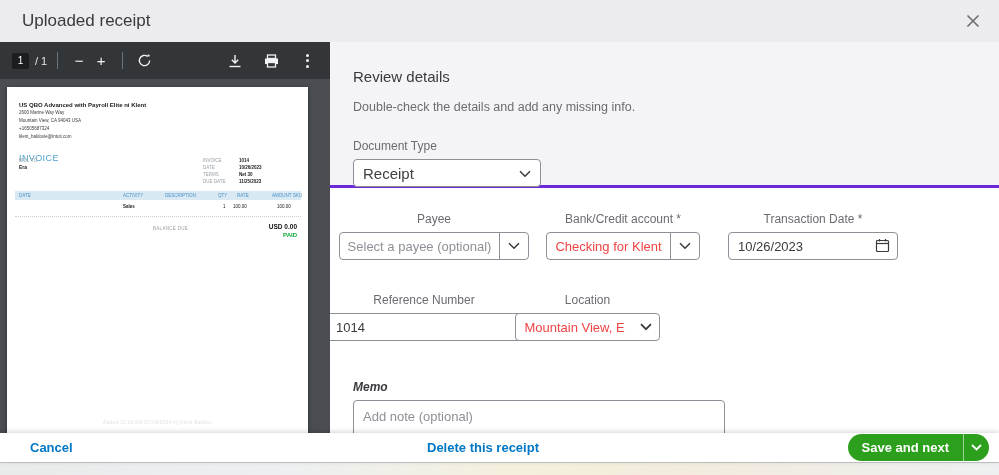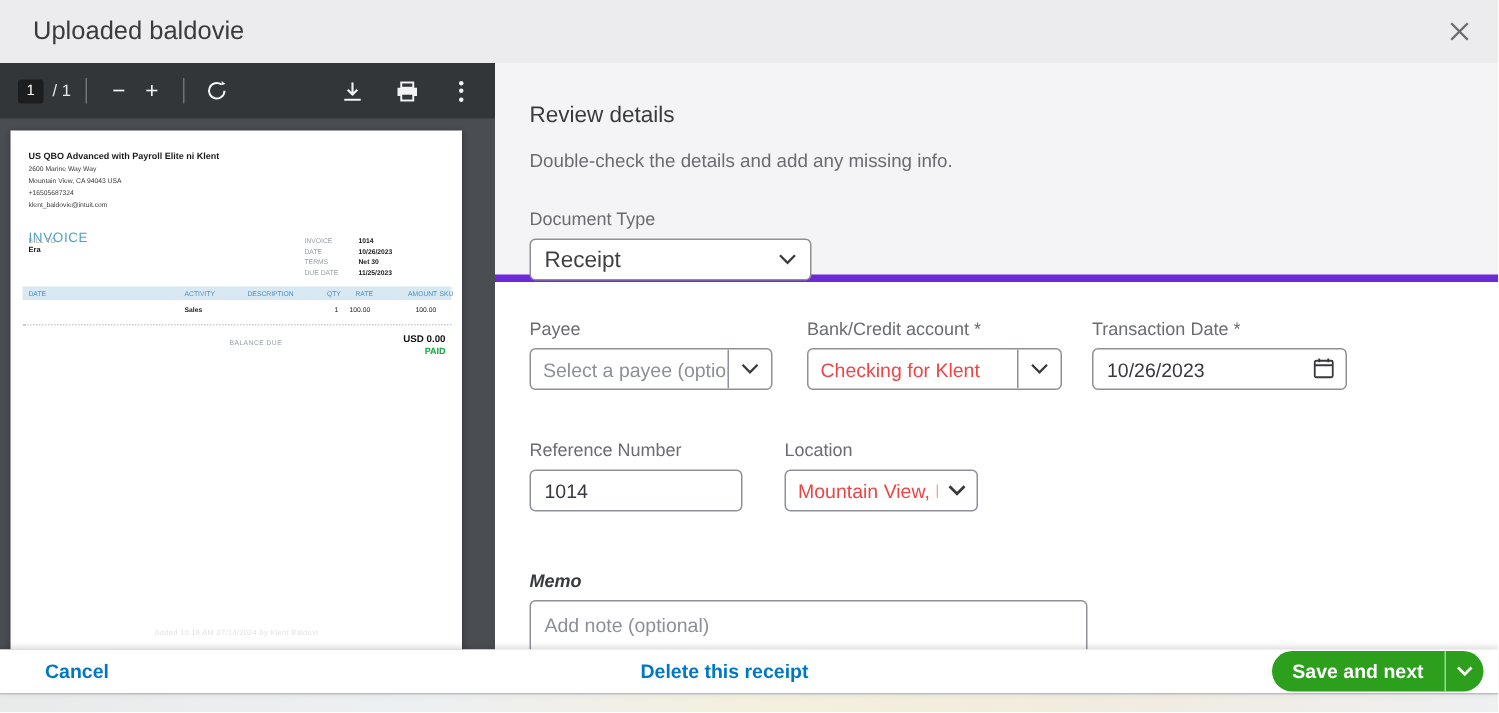--- a/index.html
+++ b/index.html
@@ -52,31 +52,31 @@
   .inv-dotline { position:absolute; left:8px; top:129px; width:286px; border-top:1px dotted #c9ced2; }
   .inv-balance { position:absolute; left:8px; top:136px; width:282px; }
   .bal-label { position:absolute; left:138px; top:3px; font-size:4.5px; color:#9aa0a6; letter-spacing:.3px; }
   .bal-value { position:absolute; right:0; top:0; font-size:6.5px; font-weight:bold; color:#111; }
   .paid-badge { position:absolute; right:0; top:9px; font-size:6px; font-weight:bold; color:#0aa83c; }
   .inv-footnote { position:absolute; left:0; top:332px; width:100%; text-align:center;
     font-size:5px; color:#e3e3e3; letter-spacing:.2px; }
 
   
   .form-pane { position:absolute; left:330px; top:42px; right:0; height:391px; background:#fff; overflow:hidden; }
-  .form-top { height:146px; background:#f4f4f6; border-bottom:5px solid #6d28d9; padding:26px 0 0 23px; }
+  .form-top { height:146px; background:#f4f4f6; border-bottom:3px solid #6d28d9; padding:26px 0 0 23px; }
   .form-title { font-size:15px; font-weight:500; color:#393a3d; }
   .form-subtitle { margin-top:15px; font-size:12.5px; color:#6b6c72; }
   .field-label { font-size:12px; color:#6b6c72; }
   .doc-type-label { margin-top:25px; }
   .selectbox { margin-top:6px; width:188px; height:28px; background:#fff; border:1px solid #8d9096;
     border-radius:4px; display:flex; align-items:center; padding:0 9px; cursor:pointer; }
   .selectbox .sel-text { font-size:15px; color:#404040; white-space:nowrap; overflow:hidden; flex:1; }
   .form-main { position:relative; padding:24px 0 0 23px; }
   .field-row { display:flex; }
-  .fgroup { display:flex; flex-direction:column; }
+  .fgroup { display:flex; flex-direction:column;align-items:center; }
   .combo { margin-top:6px; height:28px; background:#fff; border:1px solid #8d9096; border-radius:4px;
     display:flex; align-items:stretch; overflow:hidden; cursor:pointer; }
   .combo .c-text { flex:1; display:flex; align-items:center; padding:0 8px; font-size:13px;
     color:#ef4444; white-space:nowrap; overflow:hidden; }
   .combo .c-text.placeholder { color:#8d9096; }
   .combo .c-arrow { width:29px; display:flex; align-items:center; justify-content:center;
     border-left:1px solid #8d9096; }
   .combo.no-divider .c-arrow { border-left:none; width:26px; }
   .text-input { margin-top:6px; height:28px; border:1px solid #8d9096; border-radius:4px;
     font-size:13px; color:#393a3d; padding:0 9px; font-family:"Liberation Sans", sans-serif;
@@ -107,21 +107,21 @@
   .understrip { position:absolute; left:0; top:462px; width:100%; height:13px;
     border-top:1px solid #c6c8ca;
     background:linear-gradient(90deg,#e9eaea 0%,#edf0f2 28%,#f5efdd 52%,#f2ebdf 72%,#eef0f1 100%); }
 </style>
 </head>
 <body>
 
 <div class="app">
 
   <div class="modal-header">
-    <div class="modal-title">Uploaded baldovie</div>
+    <div class="modal-title">Uploaded receipt</div>
     <div class="close-btn">
       <svg width="14" height="14" viewBox="0 0 14 14">
           <path d="M1.5 1.5 L12.5 12.5 M12.5 1.5 L1.5 12.5" stroke="#6b6c72" stroke-width="1.6" fill="none"></path>
         </svg>
     </div>
   </div>
 
   <div class="pdf-pane">
     <div class="pdf-toolbar">
       <div class="page-box">1</div>

